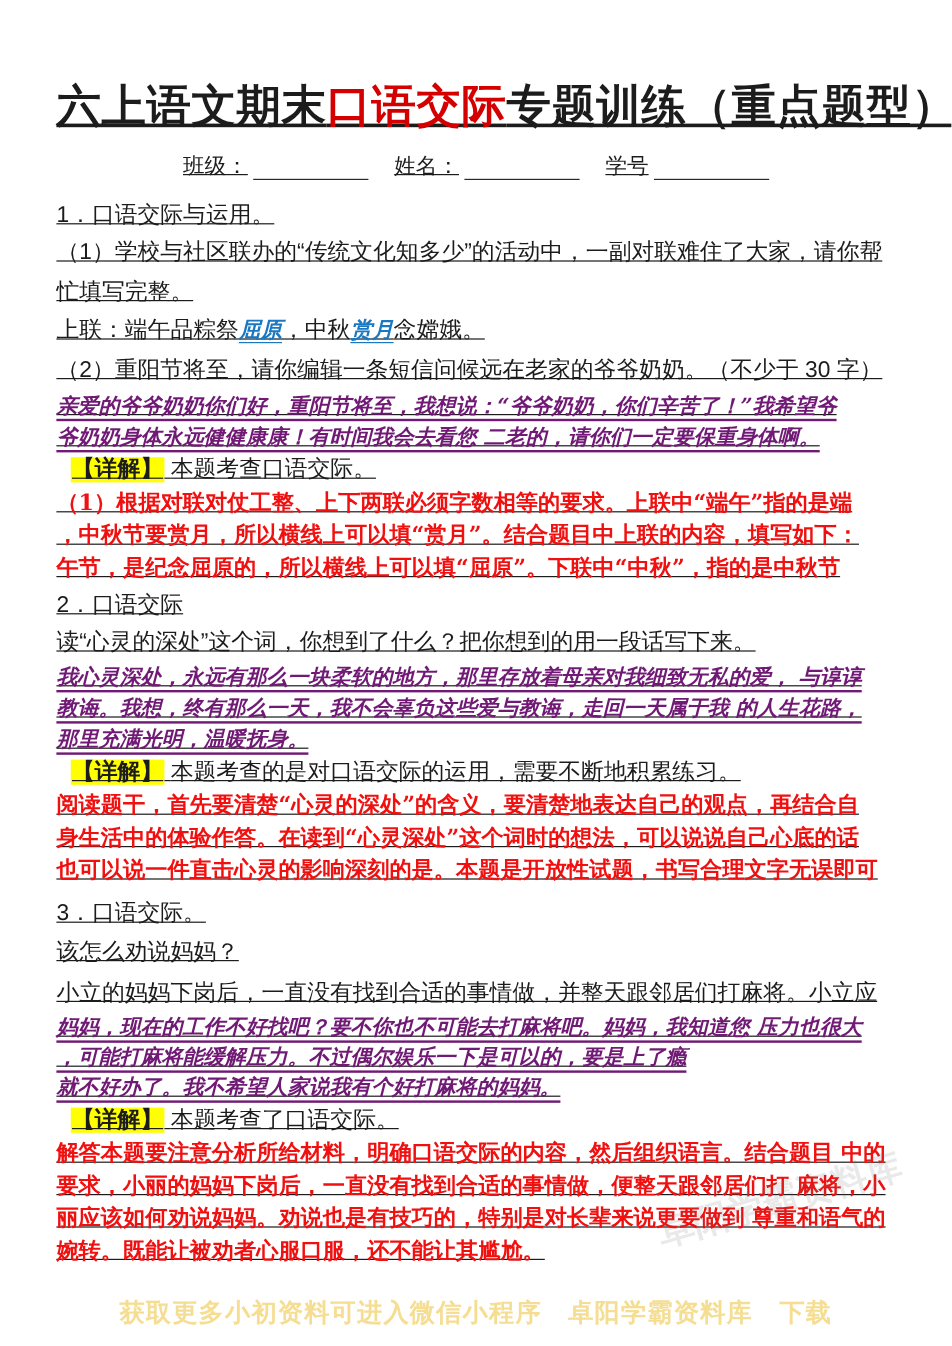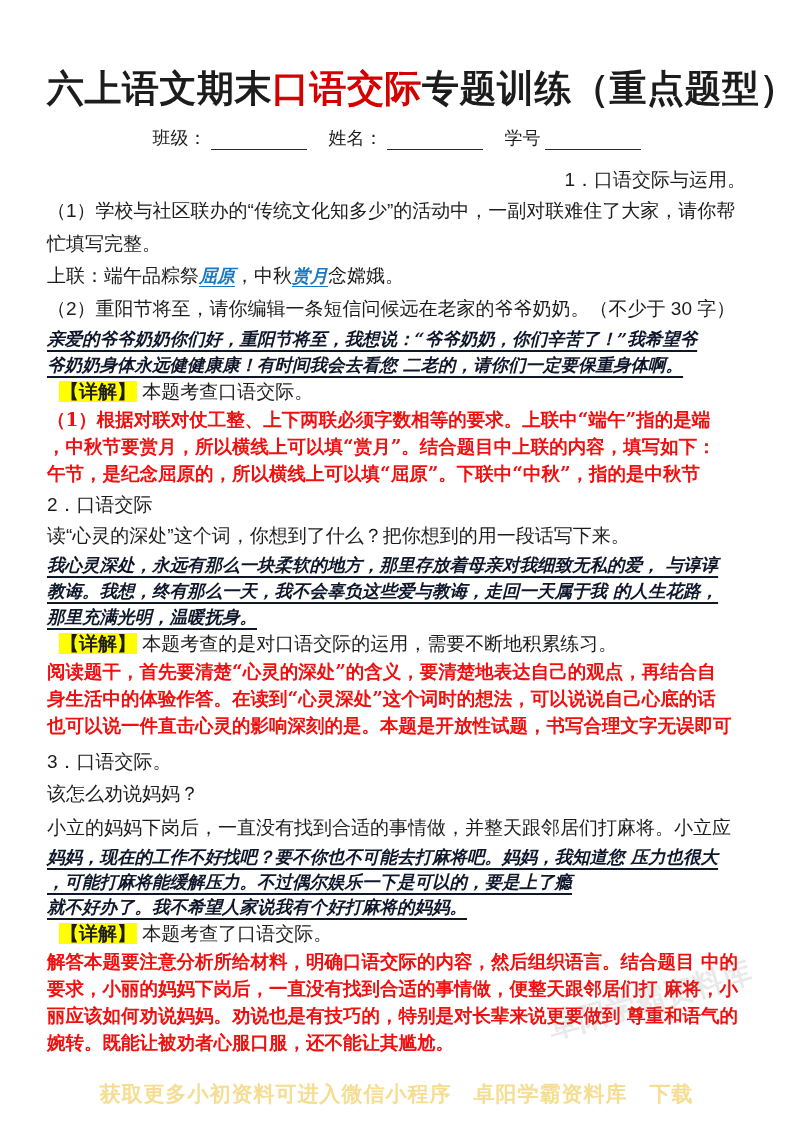--- a/index.html
+++ b/index.html
@@ -4,20 +4,21 @@
 <style>
   html,body{margin:0;padding:0;background:#ffffff;}
   .page{
     position:relative;
     width:793px;height:1122px;
     margin:0 auto;
     background:#ffffff;
     overflow:hidden;
     font-family:"Liberation Sans",sans-serif;
     color:#1c1c1c;
+    text-decoration:underline;
   }
   .content{padding:0 47px;}
   
   .title{
     margin-top:64px;
     text-align:center;
     font-size:37px;
     font-weight:900;
     line-height:50px;
     white-space:nowrap;
@@ -30,32 +31,32 @@
     height:24px;
     display:flex;
     justify-content:center;
     align-items:flex-end;
     gap:22px;
     font-size:18px;
   }
   .info .pair{display:flex;align-items:flex-end;gap:4px;}
   .blank{display:inline-block;width:96px;height:20px;border-bottom:1.6px solid #2a2a2a;}
   
-  .s-heading{font-size:19px;line-height:28px;margin-top:16px;white-space:nowrap;text-align:right;}
+  .s-heading{font-size:19px;line-height:28px;margin-top:16px;white-space:nowrap;}
   .s-heading2{font-size:19px;line-height:28px;margin-top:4px;white-space:nowrap;}
   .s-heading3{font-size:19px;line-height:30px;margin-top:8px;white-space:nowrap;}
   .black-line{font-size:19px;line-height:33px;white-space:nowrap;}
   .black-line.tall{line-height:34px;}
   .couplet{font-size:19px;line-height:32px;white-space:nowrap;}
   
   .ans-line{
     font-family:"DejaVu Serif",serif;
     font-style:italic;
     font-weight:bold;
-    color:#0f172a;
+    color:#701a75;
     font-size:17.5px;
     line-height:26px;
     white-space:nowrap;
     text-decoration:underline;
     text-underline-offset:5px;
     text-decoration-thickness:1.5px;
   }
   .ans-line.tight{line-height:25px;}
   .ans-inline{
     font-family:"DejaVu Serif",serif;

